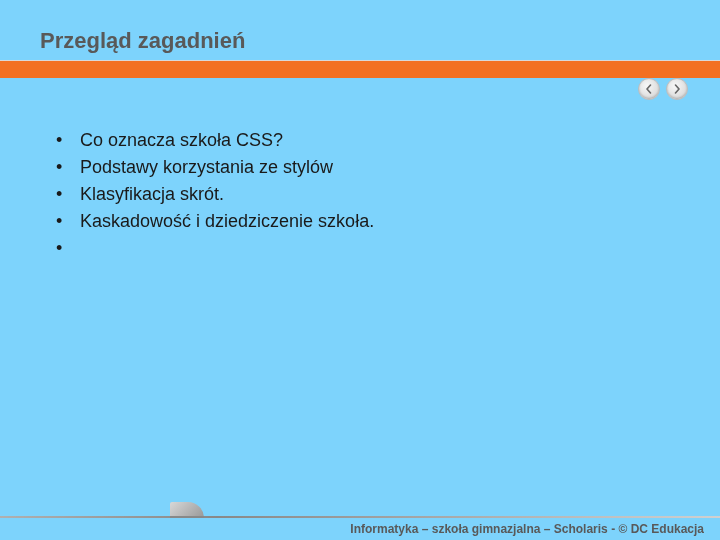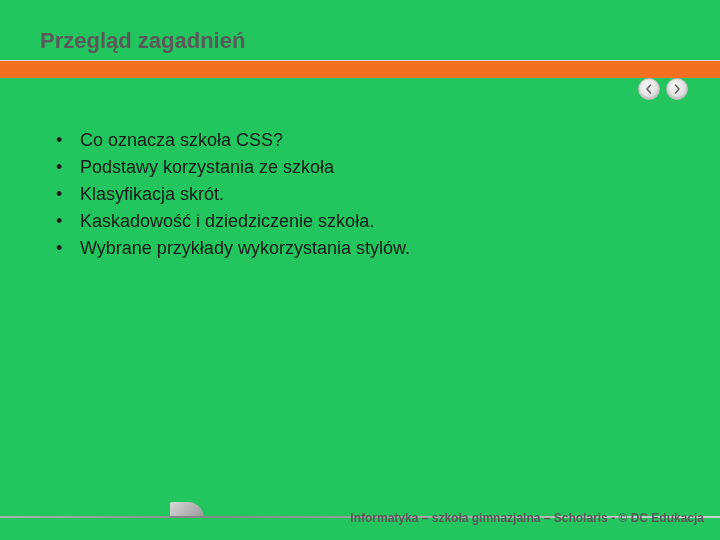--- a/index.html
+++ b/index.html
@@ -1,18 +1,18 @@
 <!DOCTYPE html>
 <html><head>
 <meta charset="utf-8">
 <style>
   * { margin: 0; padding: 0; box-sizing: border-box; }
   html, body { width: 720px; height: 540px; font-family: Arial, Helvetica, sans-serif; background: #fff; }
   .slide {
-    width: 720px; height: 540px; position: relative; background: #22c55e;
+    width: 720px; height: 540px; position: relative; background: #7dd3fc;
   }
   .header {
     position: relative; height: 78px; width: 100%;
   }
   .title {
     position: absolute; left: 40px; top: 28px;
     font-size: 22px; font-weight: bold; color: #595959;
   }
   .orange-bar {
     position: absolute; left: 0; top: 60px; width: 100%; height: 18px;
@@ -50,21 +50,21 @@
     background: linear-gradient(to right, #b0b0b0 0%, #888 30%, #d0d0d0 100%);
   }
   .swoosh-cap {
     position: absolute; left: 170px; bottom: 0; width: 34px; height: 16px;
     background: linear-gradient(135deg, #d8d8d8, #9a9a9a);
     border-top-right-radius: 16px 16px;
     border-top-left-radius: 2px;
     border-bottom: 2px solid #888;
   }
   .footer-text {
-    position: absolute; right: 16px; bottom: 15px;
+    position: absolute; right: 16px; bottom: 4px;
     font-size: 12px; font-weight: bold; color: #595959;
   }
 </style>
 </head>
 <body>
 
 <div class="slide">
 
   <div class="header">
     <div class="title">Przegląd zagadnień</div>
@@ -87,33 +87,32 @@
   </div>
 
   <div class="content">
     <ul class="bullet-list">
       <li>
         <span class="bullet-dot">•</span>
         <span>Co oznacza szkoła CSS?</span>
       </li>
       <li>
         <span class="bullet-dot">•</span>
-        <span>Podstawy korzystania ze szkoła</span>
+        <span>Podstawy korzystania ze stylów</span>
       </li>
       <li>
         <span class="bullet-dot">•</span>
         <span>Klasyfikacja skrót.</span>
       </li>
       <li>
         <span class="bullet-dot">•</span>
         <span>Kaskadowość i dziedziczenie szkoła.</span>
       </li>
       <li>
         <span class="bullet-dot">•</span>
-        <span>Wybrane przykłady wykorzystania stylów.</span>
       </li>
     </ul>
   </div>
 
   <div class="footer-swoosh">
     <div class="swoosh-line"></div>
     <div class="swoosh-cap"></div>
   </div>
   <div class="footer-text">Informatyka – szkoła gimnazjalna – Scholaris - © DC Edukacja</div>
 

